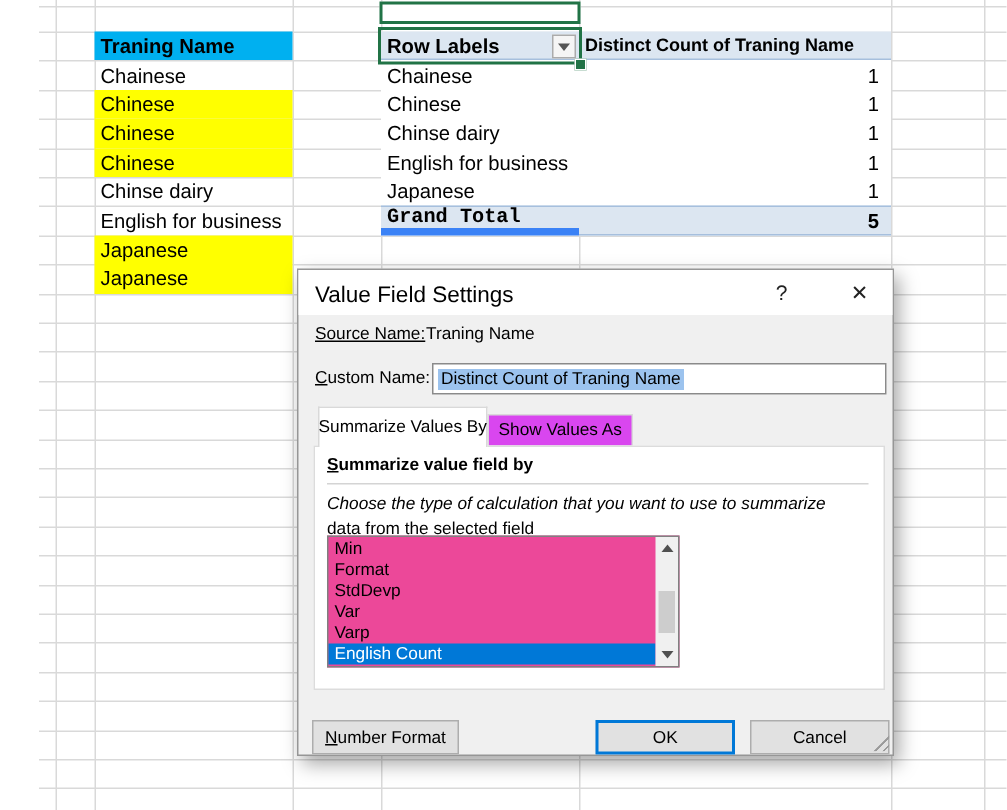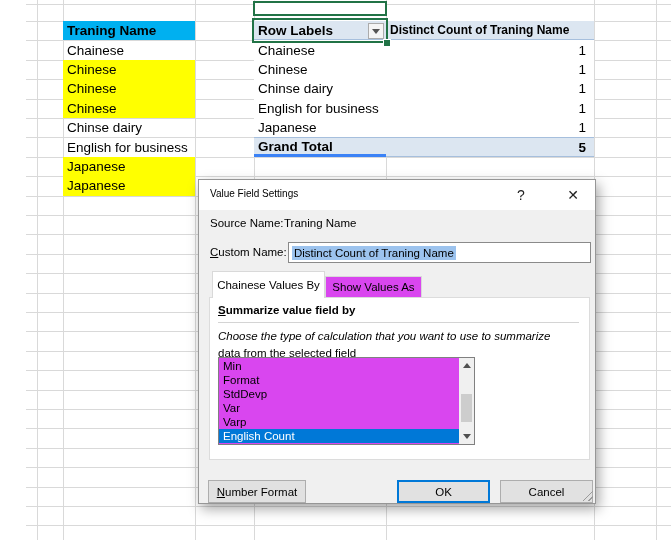--- a/index.html
+++ b/index.html
@@ -17,40 +17,40 @@
   .sel-rect{position:absolute;border:2px solid #217346;box-sizing:border-box;z-index:3;}
   .fill-handle{position:absolute;width:6px;height:6px;background:#217346;border:1px solid #fff;box-sizing:content-box;z-index:4;}
   .dd-btn{position:absolute;width:16px;height:16px;background:#f5f5f5;border:1px solid #ababab;
           box-sizing:border-box;z-index:4;display:flex;align-items:center;justify-content:center;}
   .tri-down{width:0;height:0;border-left:4px solid transparent;border-right:4px solid transparent;border-top:5px solid #555;}
   
   .dialog{position:absolute;left:172px;top:179px;width:398px;height:325px;background:#f0f0f0;
           border:1px solid #969696;box-sizing:border-box;z-index:10;
           box-shadow:3px 5px 12px rgba(0,0,0,.35);font-size:11.5px;color:#000;}
   .titlebar{position:absolute;left:0;top:0;right:0;height:30px;background:#fff;}
-  .title{position:absolute;left:11px;top:8px;font-size:10px;}
+  .title{position:absolute;left:11px;top:8px;font-size:15px;}
   .tbtn{position:absolute;top:0;height:30px;display:flex;align-items:center;justify-content:center;color:#222;}
   .help{left:300px;width:44px;font-size:14px;}
   .close{left:352px;width:44px;font-size:14px;}
   .lbl{position:absolute;white-space:nowrap;}
   .vfs-input{position:absolute;left:89px;top:62px;width:303px;height:21px;background:#fff;
              border:1px solid #8a8a8a;box-sizing:border-box;display:flex;align-items:center;padding-left:3px;}
   .vfs-input .sel{background:#9cc3ee;padding:1px 2px;}
   .tab{position:absolute;box-sizing:border-box;display:flex;align-items:center;justify-content:center;white-space:nowrap;}
   .tab.active{left:13px;top:91px;width:113px;height:27px;background:#fff;
               border:1px solid #d9d9d9;border-bottom:none;z-index:12;}
   .tab.inactive{left:126px;top:96px;width:97px;height:22px;background:#d946ef;
                 border:1px solid #d9d9d9;z-index:11;}
   .panel{position:absolute;left:10px;top:117px;width:381px;height:163px;background:#fff;
          border:1px solid #dcdcdc;box-sizing:border-box;z-index:11;}
   .grp-title{position:absolute;left:8px;top:6px;font-weight:bold;}
   .rule{position:absolute;left:8px;right:10px;top:24px;height:1px;background:#d4d4d4;}
   .desc1{position:absolute;left:8px;top:32px;font-style:italic;}
   .desc2{position:absolute;left:8px;top:49px;}
-  .listbox{position:absolute;left:8px;top:59px;width:257px;height:88px;background:#d946ef;
+  .listbox{position:absolute;left:8px;top:59px;width:235px;height:88px;background:#ec4899;
            border:1px solid #808080;box-sizing:border-box;}
   .list-items{position:absolute;left:0;top:1px;right:15px;bottom:0;}
   .list-item{height:14px;line-height:14px;padding-left:4px;white-space:nowrap;}
   .list-item.selected{background:#0078d7;color:#fff;}
   .sbar{position:absolute;top:0;right:0;bottom:0;width:15px;background:#f0f0f0;}
   .sbtn{position:absolute;left:0;width:15px;height:15px;display:flex;align-items:center;justify-content:center;}
   .tri-up-s{width:0;height:0;border-left:4px solid transparent;border-right:4px solid transparent;border-bottom:5px solid #505050;}
   .tri-down-s{width:0;height:0;border-left:4px solid transparent;border-right:4px solid transparent;border-top:5px solid #505050;}
   .thumb{position:absolute;left:2px;top:36px;width:11px;height:28px;background:#cdcdcd;}
   .btn{position:absolute;height:23px;background:#e1e1e1;border:1px solid #adadad;box-sizing:border-box;
@@ -120,49 +120,49 @@
       <div class="cell" style="left:228px;top:40.4px;width:132px;height:19.4px;">Chainese</div>
       <div class="cell num" style="left:360px;top:40.4px;width:208px;height:19.4px;">1</div>
       <div class="cell" style="left:228px;top:59.8px;width:132px;height:19.4px;">Chinese</div>
       <div class="cell num" style="left:360px;top:59.8px;width:208px;height:19.4px;">1</div>
       <div class="cell" style="left:228px;top:79.2px;width:132px;height:19.4px;">Chinse dairy</div>
       <div class="cell num" style="left:360px;top:79.2px;width:208px;height:19.4px;">1</div>
       <div class="cell" style="left:228px;top:98.6px;width:132px;height:19.4px;">English for business</div>
       <div class="cell num" style="left:360px;top:98.6px;width:208px;height:19.4px;">1</div>
       <div class="cell" style="left:228px;top:118.0px;width:132px;height:19.4px;">Japanese</div>
       <div class="cell num" style="left:360px;top:118.0px;width:208px;height:19.4px;">1</div>
-      <div class="cell bold band" style="left:228px;top:137.4px;width:132px;height:19.4px;border-top:1px solid #a6bfdd;border-bottom:3px solid #3b82f6;">Grand Total</div>
+      <div class="cell bold band" style="left:228px;top:137.4px;width:132px;height:19.4px;border-top:1px solid #a6bfdd;border-bottom:5px solid #3b82f6;font-family:Liberation Mono, monospace;">Grand Total</div>
       <div class="cell num bold band" style="left:360px;top:137.4px;width:208px;height:19.4px;border-top:1px solid #a6bfdd;border-bottom:1px solid #a6bfdd;">5</div>
     </div>
 
   <div class="sel-rect" style="left:227px;top:1px;width:134px;height:15px;background:#fff;"></div>
 
   <div class="sel-rect" style="left:226px;top:18px;width:136px;height:25px;"></div>
   <div class="fill-handle" style="left:357px;top:39px;"></div>
 
   <div class="dd-btn" style="left:342px;top:23px;">
     <span class="tri-down"></span>
   </div>
 
   <div class="dialog">
     <div class="titlebar">
       <div class="title">Value Field Settings</div>
       <div class="tbtn help">?</div>
       <div class="tbtn close">✕</div>
     </div>
 
-    <div class="lbl" style="left:11px;top:37px;">Source Name:</div>
+    <div class="lbl" style="left:11px;top:37px;text-decoration:underline;">Source Name:</div>
     <div class="lbl" style="left:85px;top:37px;">Traning Name</div>
 
     <div class="lbl" style="left:11px;top:66px;"><u>C</u>ustom Name:</div>
     <div class="vfs-input">
       <span class="sel">Distinct Count of Traning Name</span>
     </div>
 
-    <div class="tab active">Chainese Values By</div>
+    <div class="tab active">Summarize Values By</div>
     <div class="tab inactive">Show Values As</div>
 
     <div class="panel">
       <div class="grp-title"><u>S</u>ummarize value field by</div>
       <div class="rule"></div>
       <div class="desc1">Choose the type of calculation that you want to use to summarize</div>
       <div class="desc2">data from the selected field</div>
 
       <div class="listbox">
         <div class="list-items" id="list-items">

